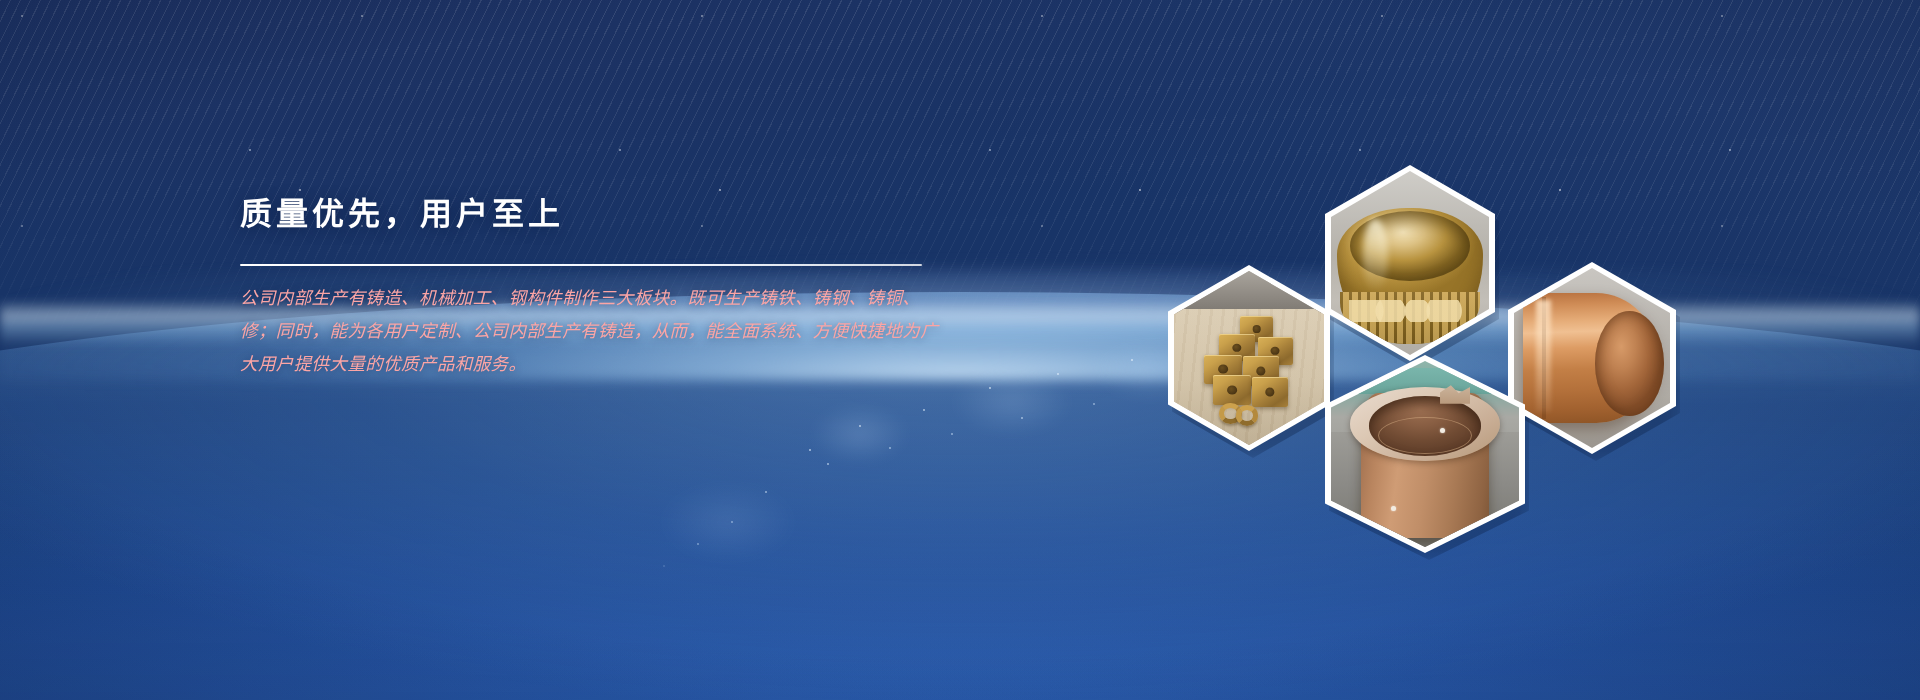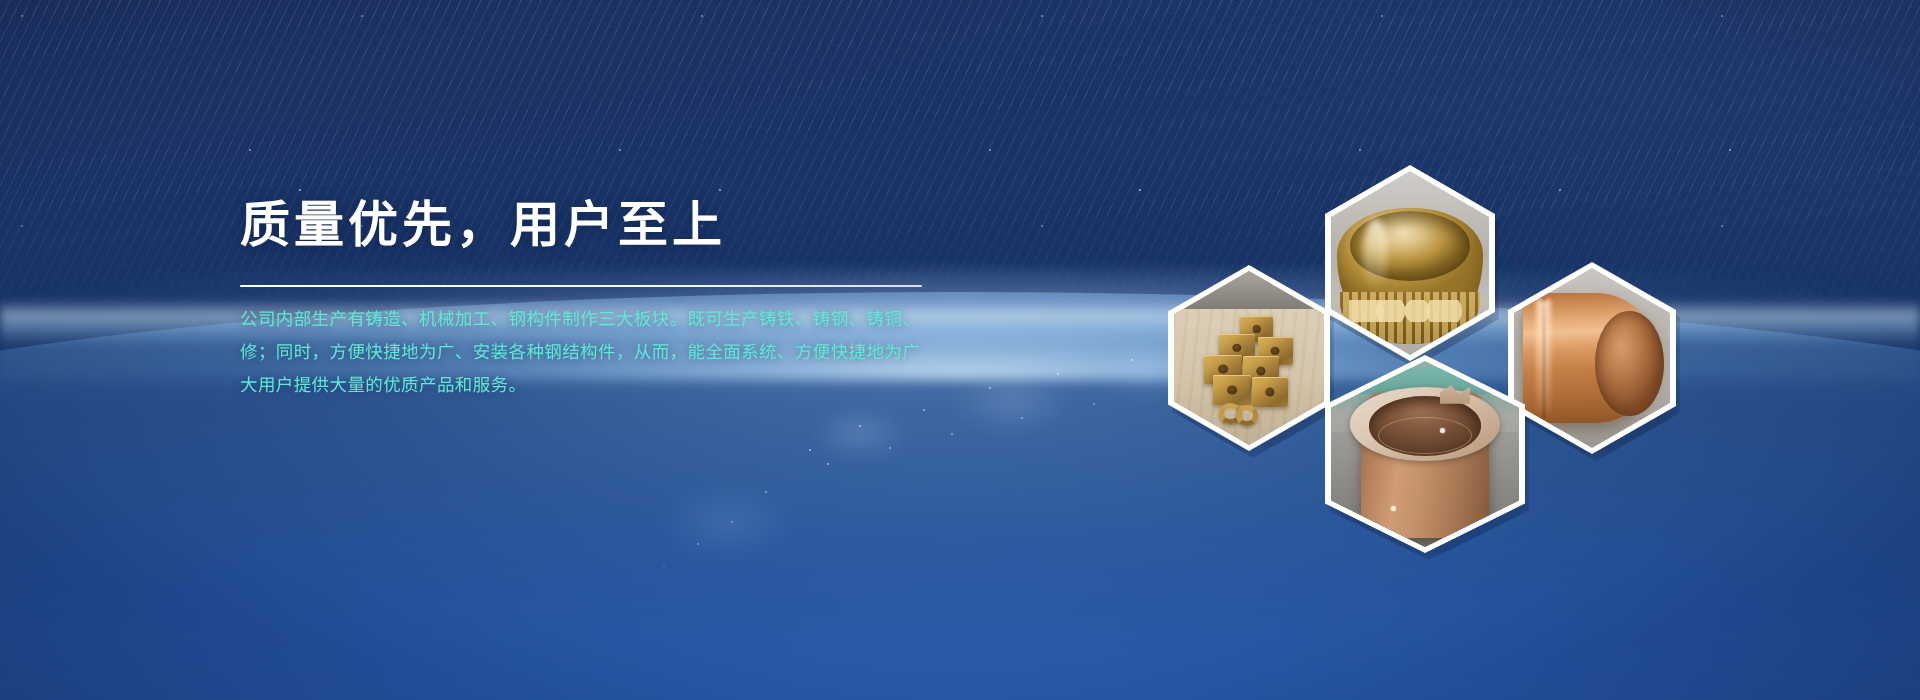--- a/index.html
+++ b/index.html
@@ -142,45 +142,46 @@
       radial-gradient(115% 108% at 50% 46%, rgba(0,0,0,0) 44%, rgba(6,18,46,.30) 78%, rgba(5,14,38,.52) 100%);
   }
 
   
   .copy{
     position:absolute;left:240px;top:196px;width:740px;
     z-index:6;
   }
   .headline{
     margin:0;
-    font-size:50px;
+    font-size:32px;
     line-height:1.18;
     font-weight:700;
     letter-spacing:4px;
     color:#ffffff;
     text-shadow:0 2px 14px rgba(8,26,64,.55);
     white-space:nowrap;
   }
   .divider{
     width:682px;height:2px;margin:30px 0 0 0;
     background:linear-gradient(90deg,#ffffff 0%,#f2f7ff 62%,rgba(255,255,255,.80) 100%);
     border-radius:1px;
   }
   .body-copy{
     margin:22px 0 0 0;
     width:718px;
   }
   .body-copy p{
     margin:0 0 12px 0;
     font-size:17.5px;
     line-height:1.2;
-    color:#5eead4;
+    color:#fca5a5;
     letter-spacing:.4px;
     text-shadow:0 1px 8px rgba(10,28,68,.45);
     white-space:nowrap;
+    font-style:italic;
   }
   .body-copy p:last-child{margin-bottom:4px;}
 
   
   .hex-cluster{
     position:absolute;left:1150px;top:150px;width:540px;height:410px;
     z-index:5;
   }
   .hex{
     position:absolute;
@@ -382,21 +383,21 @@
   <div class="bg-vignette"></div>
 
   <div class="copy">
 
     <h1 class="headline">质量优先，用户至上</h1>
 
     <div class="divider"></div>
 
     <div class="body-copy">
       <p>公司内部生产有铸造、机械加工、钢构件制作三大板块。既可生产铸铁、铸钢、铸铜、</p>
-      <p>修；同时，方便快捷地为广、安装各种钢结构件，从而，能全面系统、方便快捷地为广</p>
+      <p>修；同时，能为各用户定制、公司内部生产有铸造，从而，能全面系统、方便快捷地为广</p>
       <p>大用户提供大量的优质产品和服务。</p>
     </div>
   </div>
 
   <div class="hex-cluster">
 
     <div class="hex-shadow" style="left:22px;top:122px;width:162px;height:186px;"></div>
     <div class="hex-shadow" style="left:179px;top:22px;width:170px;height:196px;"></div>
     <div class="hex-shadow" style="left:362px;top:119px;width:168px;height:192px;"></div>
     <div class="hex-shadow" style="left:179px;top:212px;width:200px;height:198px;"></div>

